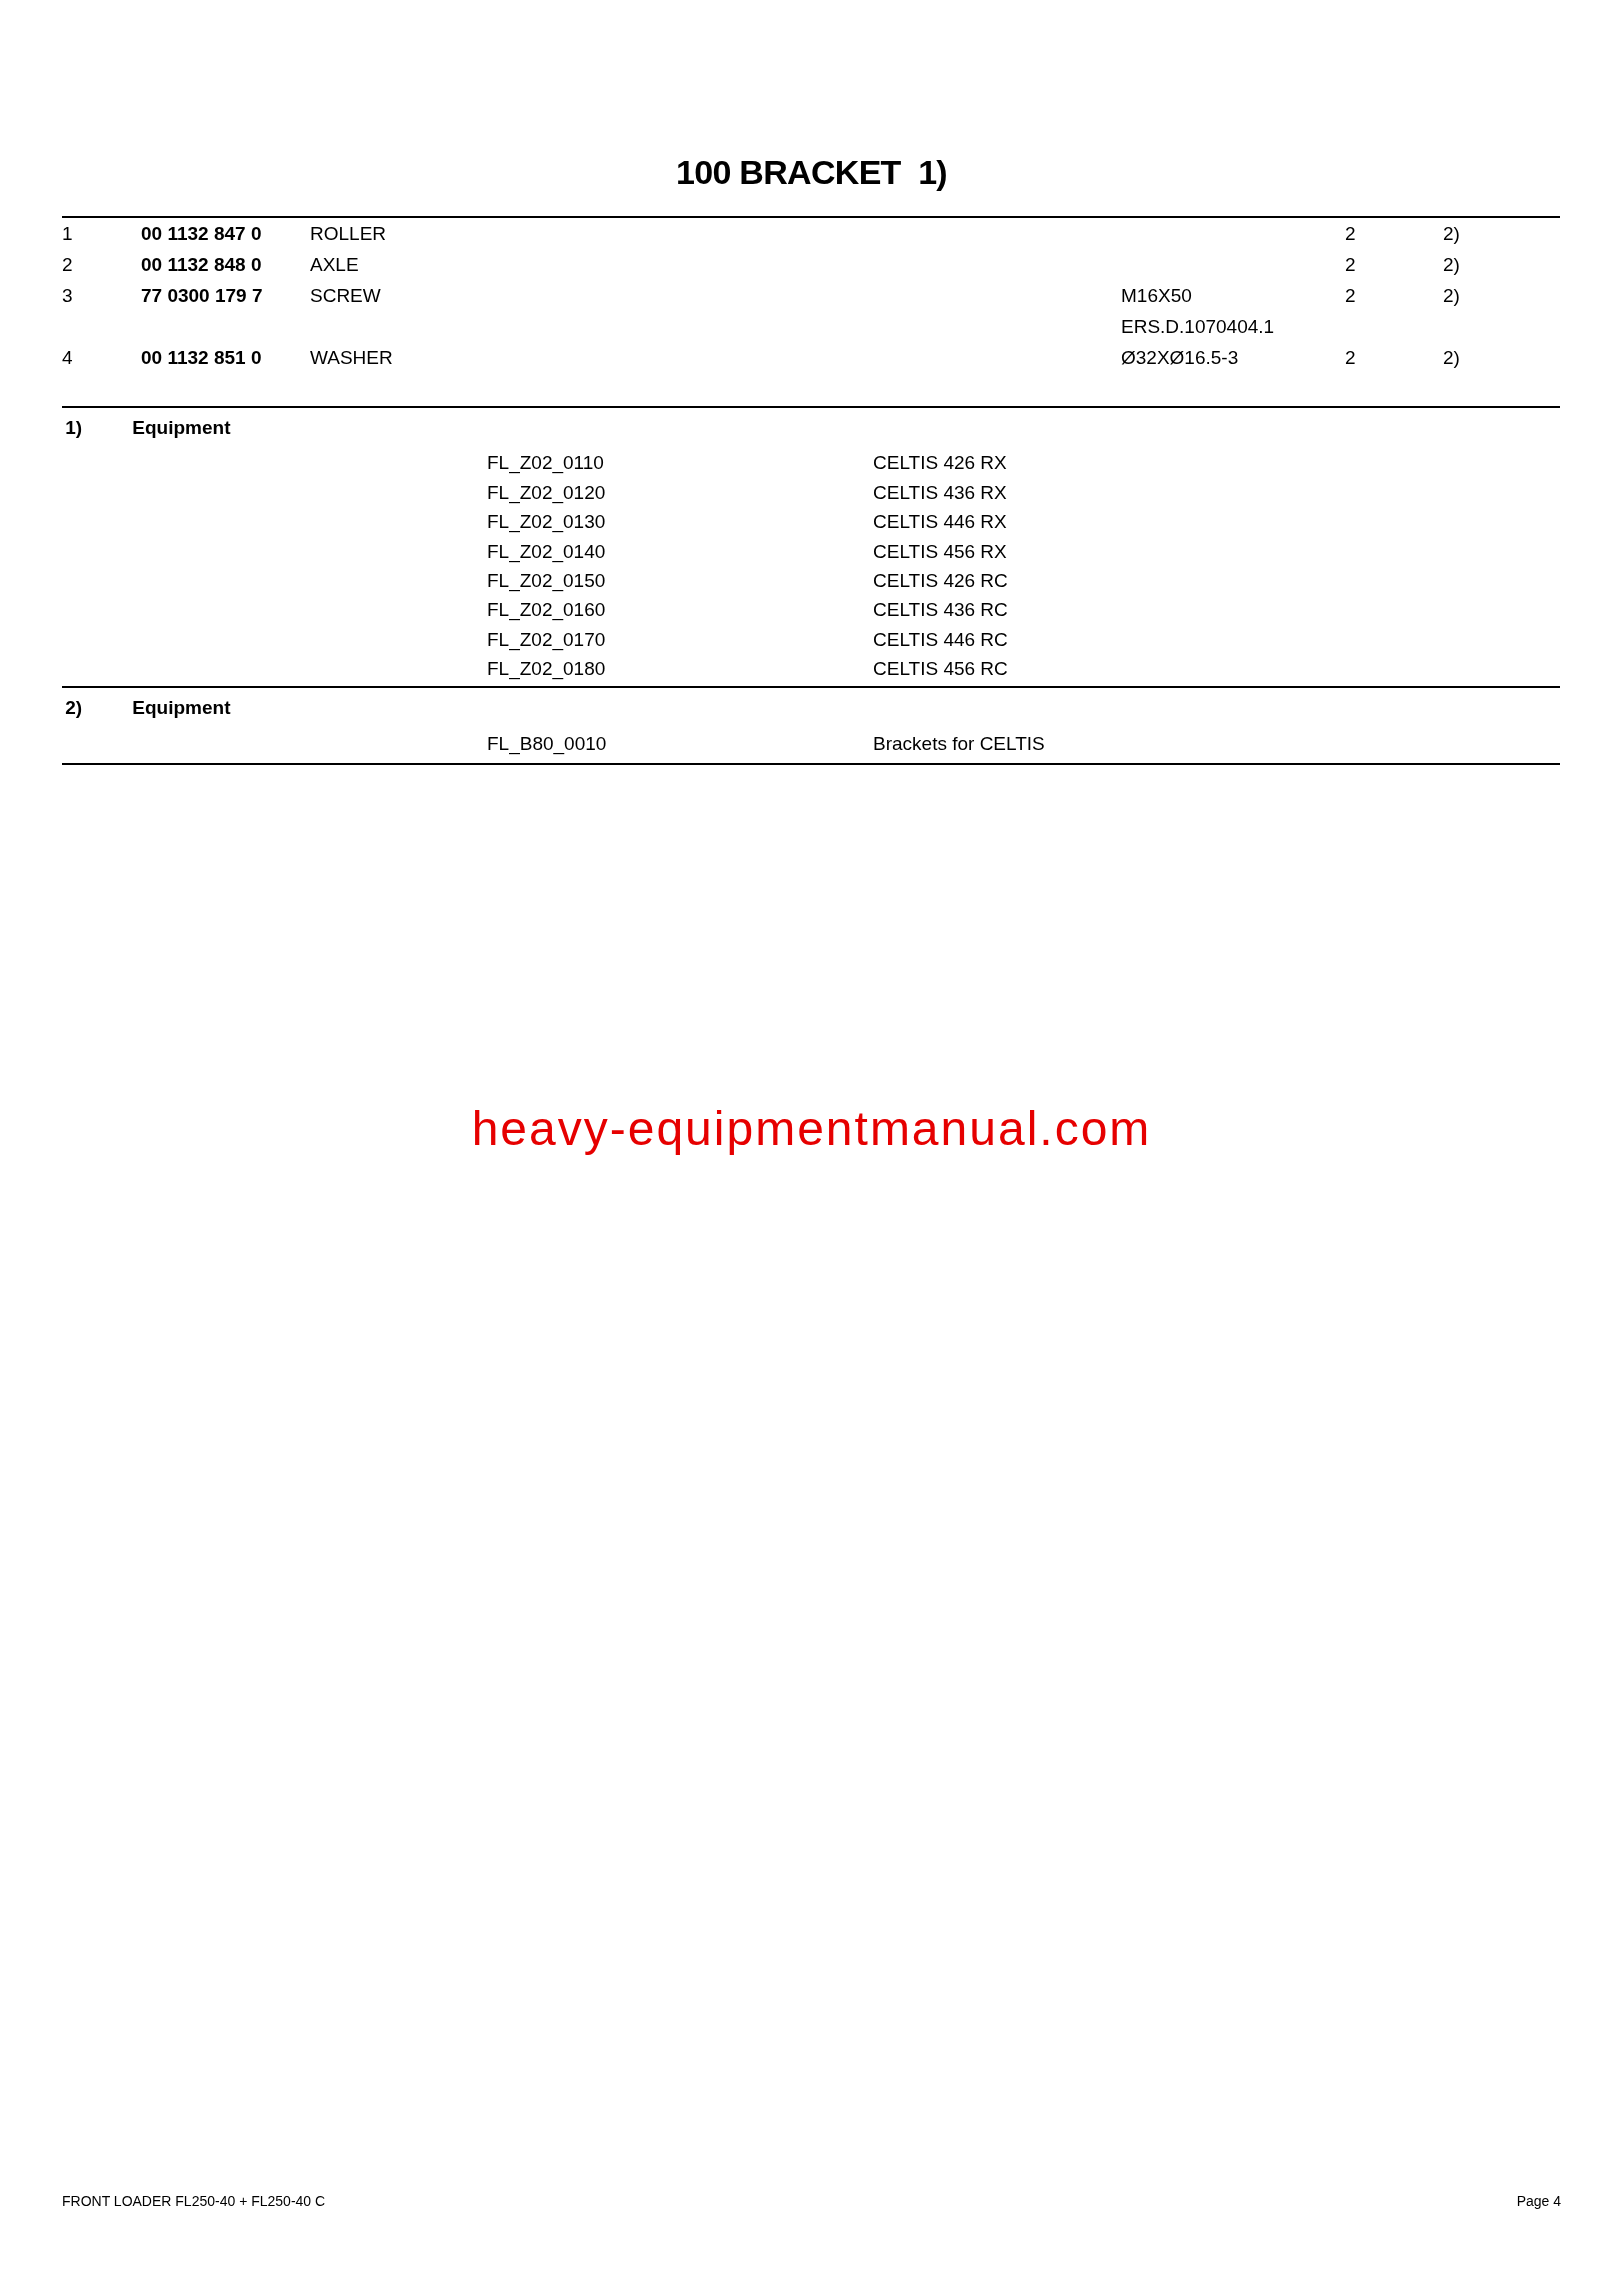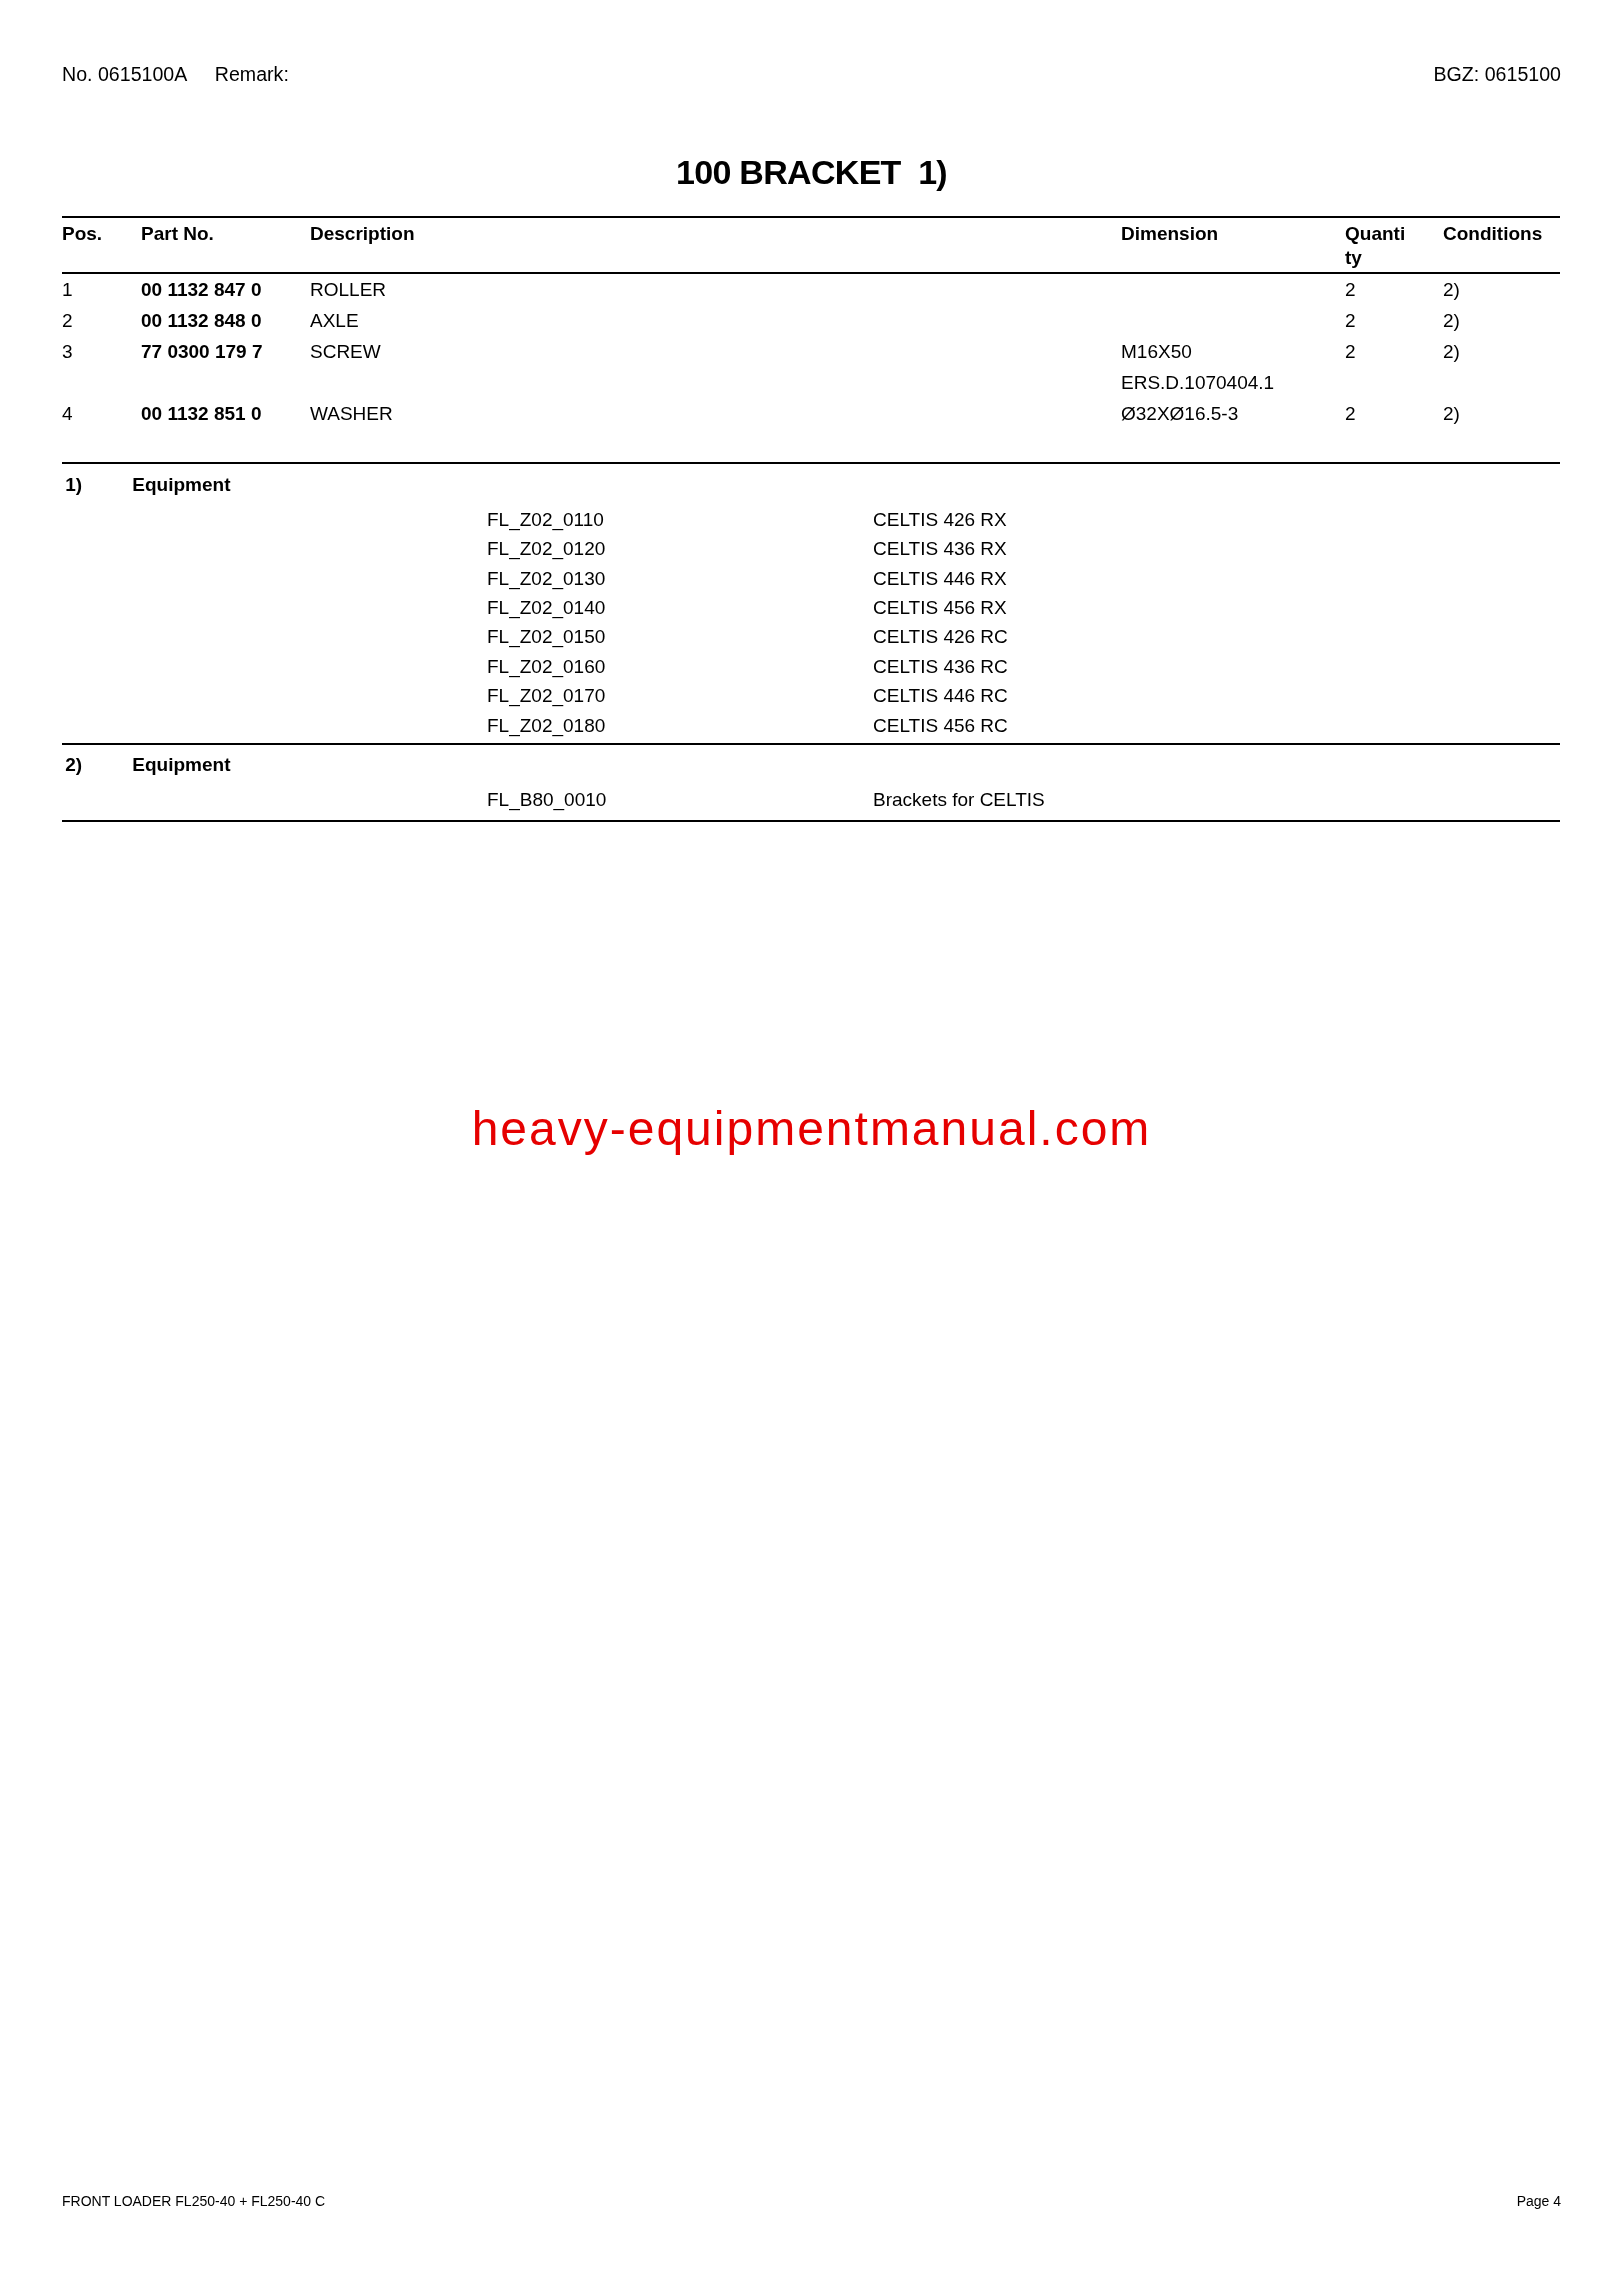--- a/index.html
+++ b/index.html
@@ -115,42 +115,26 @@
     justify-content: space-between;
     align-items: baseline;
     font-size: 14px;
   }
 </style>
 </head>
 <body>
 
 <div class="page">
 
-  <header class="page-header">
-    <div class="header-left">
-      <span>No. 0615100A</span>
-      <span>Remark:</span>
-    </div>
-    <span>BGZ: 0615100</span>
-  </header>
 
   <h1 class="page-title">100 BRACKET  1)</h1>
 
   <div class="content">
 
     <div class="ptable">
-      <div class="prow phead">
-        <span class="c-pos">Pos.</span>
-        <span class="c-part">Part No.</span>
-        <span class="c-desc">Description</span>
-        <span class="c-dim">Dimension</span>
-        <span class="c-qty">Quanti
-ty</span>
-        <span class="c-cond">Conditions</span>
-      </div>
       <div class="table-body" id="rows-container">
           <div class="prow trow">
     <span class="c-pos">1</span>
     <span class="c-part">00 1132 847 0</span>
     <span class="c-desc">ROLLER</span>
     <span class="c-dim"></span>
     <span class="c-qty">2</span>
     <span class="c-cond">2)</span>
   </div>
           <div class="prow trow">

